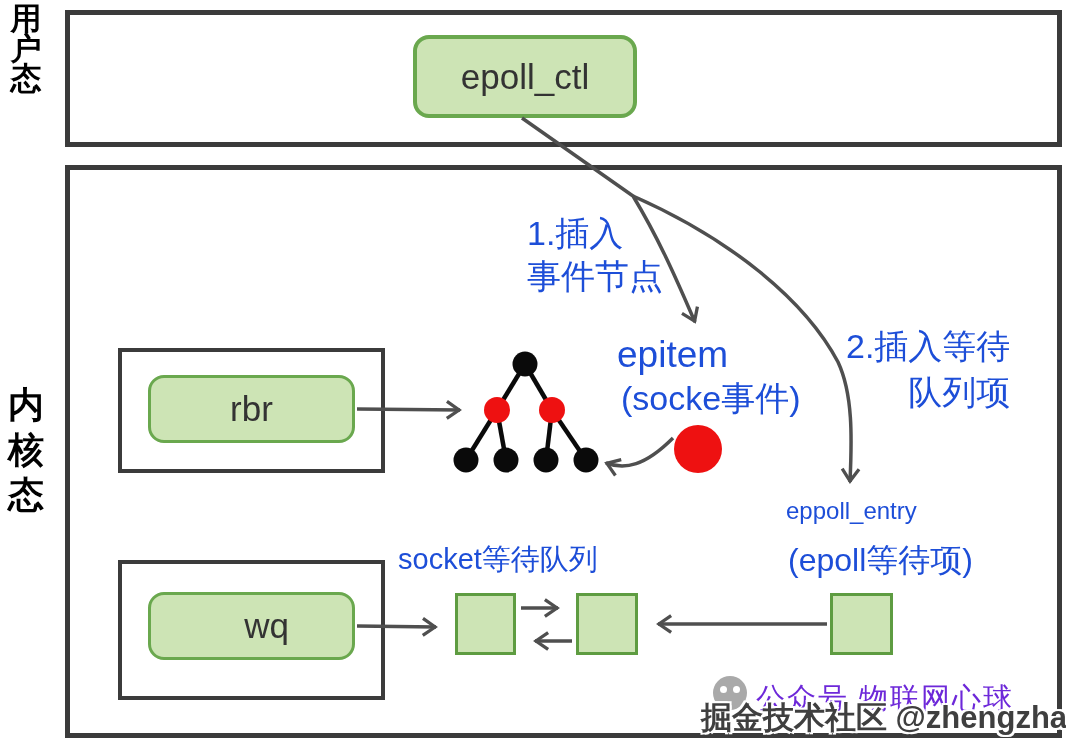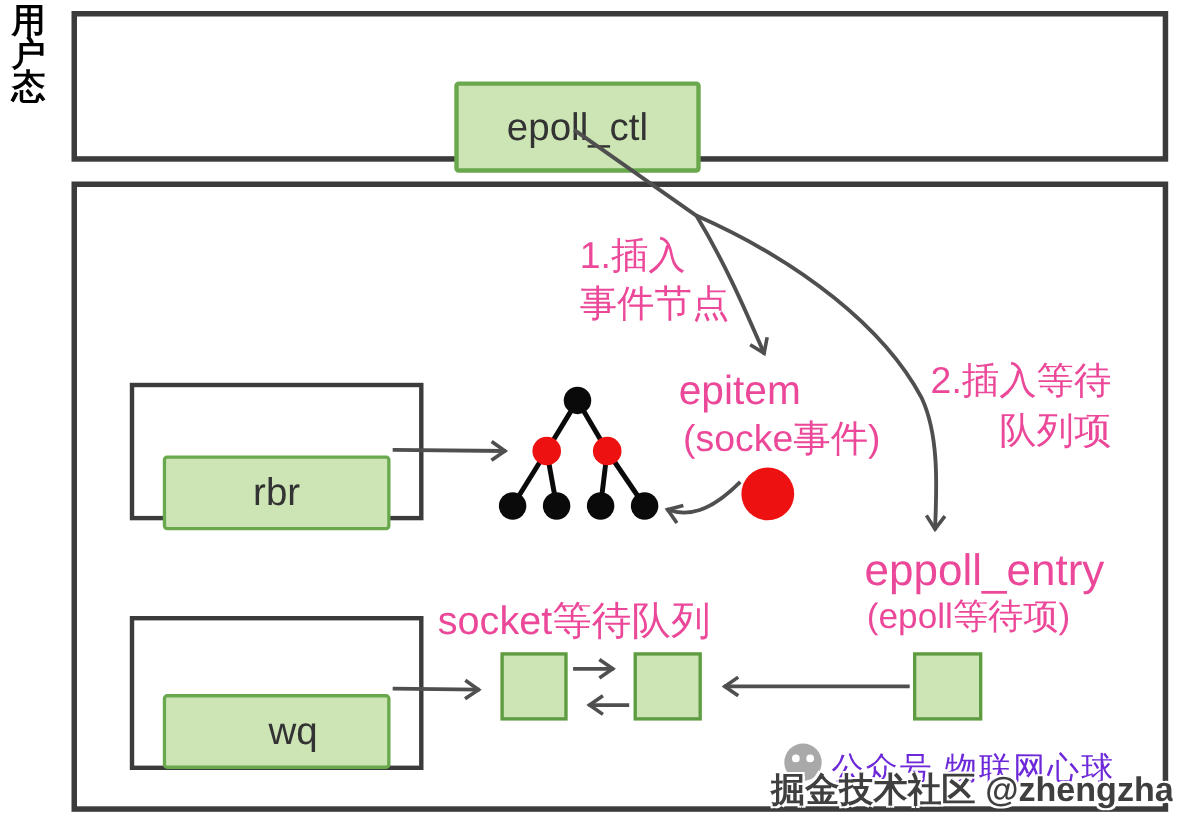--- a/index.html
+++ b/index.html
@@ -15,60 +15,61 @@
   
   .space-box{border:5px solid #3b3b3b;background:#fff;box-sizing:border-box;}
   #user-space-box{left:65px;top:10px;width:997px;height:137px;}
   #kernel-space-box{left:65px;top:165px;width:997px;height:573px;}
   
   .struct-box{border:4px solid #3b3b3b;background:#fff;box-sizing:border-box;}
   #eventpoll-box{left:118px;top:348px;width:267px;height:125px;}
   #socket-box{left:118px;top:560px;width:267px;height:140px;}
   
   .pill{
-    background:#cde4b5;border:4px solid #6aa84e;border-radius:4px;box-sizing:border-box;
-    display:flex;align-items:center;justify-content:center;font-size:35px;color:#333;margin-top:39px;
+    background:#cde4b5;border:4px solid #6aa84e;border-radius:16px;box-sizing:border-box;
+    display:flex;align-items:center;justify-content:center;font-size:35px;color:#333;
   }
   #epoll-ctl-node{left:413px;top:35px;width:224px;height:83px;}
   #rbr-node{left:148px;top:375px;width:207px;height:68px;border-width:3px;}
   #wq-node{left:148px;top:592px;width:207px;height:68px;border-width:3px;padding-left:30px;}
   
   .qsq{background:#cde4b5;border:3px solid #5e9c41;box-sizing:border-box;}
   #queue-square-1{left:455px;top:593px;width:61px;height:62px;}
   #queue-square-2{left:576px;top:593px;width:62px;height:62px;}
   #eppoll-entry-square{left:830px;top:593px;width:63px;height:62px;}
   
-  .lbl{white-space:nowrap;color:#ec4899;}
+  .lbl{white-space:nowrap;color:#1d4ed8;}
   #struct-eventpoll-label{left:116px;top:284px;font-size:34px;}
   #struct-socket-label{left:133px;top:503px;font-size:34px;}
-  #socket-queue-label{left:398px;top:540px;font-size:36px;}
+  #socket-queue-label{left:398px;top:540px;font-size:29px;}
   #step1-label{left:527px;top:212px;font-size:34px;line-height:43px;}
   #step2-label{left:846px;top:323px;font-size:34px;line-height:46px;text-align:right;}
   #epitem-label-1{left:617px;top:334px;font-size:37px;}
   #epitem-label-2{left:621px;top:376px;font-size:34px;}
-  #eppoll-label-1{left:786px;top:497px;font-size:40px;}
+  #eppoll-label-1{left:786px;top:497px;font-size:24px;}
   #eppoll-label-2{left:788px;top:539px;font-size:32px;}
   
   #overlay{position:absolute;left:0;top:0;pointer-events:none;}
   
   #watermark-gray{left:756px;top:679px;font-size:29px;color:#6d28d9;letter-spacing:2px;}
   #watermark-icon{left:713px;top:676px;width:34px;height:34px;border-radius:50%;background:#a9a9a9;}
   #watermark-icon .eye{position:absolute;width:7px;height:7px;border-radius:50%;background:#fff;top:10px;}
   #watermark-icon .eye.l{left:7px;} #watermark-icon .eye.r{left:20px;}
   #watermark-dark{
     left:701px;top:697px;font-size:31px;color:#3f3f3f;font-weight:bold;white-space:nowrap;
     text-shadow:-2px -2px 0 #fff,2px -2px 0 #fff,-2px 2px 0 #fff,2px 2px 0 #fff;
   }
 </style>
 </head>
 <body>
 
 <div id="stage">
 
   <div class="abs vlabel" id="user-mode-label">用户态</div>
+  <div class="abs vlabel" id="kernel-mode-label">内核态</div>
 
   <div class="abs space-box" id="user-space-box"></div>
   <div class="abs space-box" id="kernel-space-box"></div>
 
   <div class="abs struct-box" id="eventpoll-box"></div>
   <div class="abs struct-box" id="socket-box"></div>
 
   <div class="abs pill" id="epoll-ctl-node">
     <span>epoll_ctl</span>
   </div>

